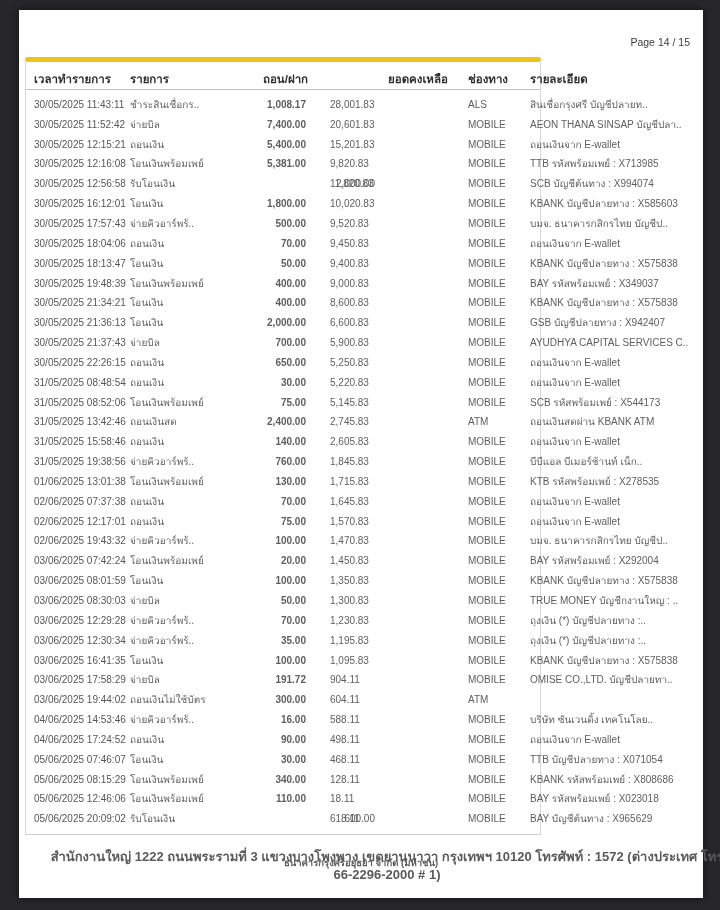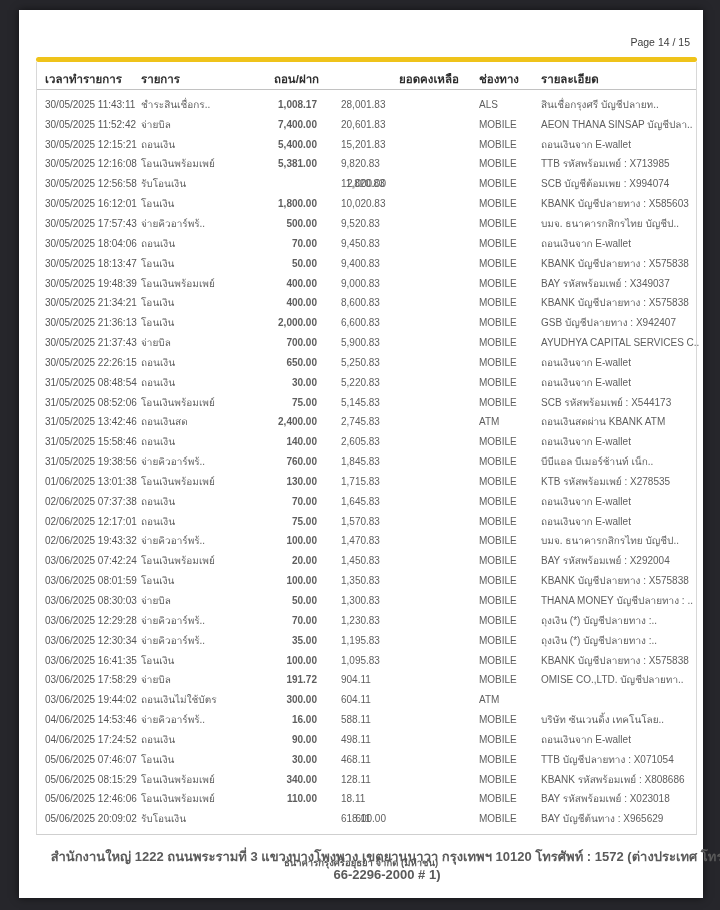--- a/index.html
+++ b/index.html
@@ -14,21 +14,21 @@
     position:absolute; left:19px; top:10px;
     width:684px; height:888px;
     background:#ffffff;
     box-shadow:0 0 8px rgba(0,0,0,0.55);
   }
   .page-number {
     position:absolute; top:26px; right:13px;
     font-size:10.5px; color:#3c3c3c;
   }
   .stmt-table {
-    position:absolute; left:17px; top:47px; width:661px;
+    position:absolute; left:6px; top:47px; width:516px;
   }
   .accent-bar {
     height:5px; border-radius:2.5px; background:#EFC31A;
   }
   .table-box {
     border-left:1px solid #d8d8d8;
     border-right:1px solid #d8d8d8;
     border-bottom:1px solid #cfcfcf;
   }
   .thead {
@@ -118,21 +118,21 @@
             <div class="cell ch">MOBILE</div>
             <div class="cell det">TTB รหัสพร้อมเพย์ : X713985</div>
           </div>
           <div class="row">
             <div class="cell time">30/05/2025 12:56:58</div>
             <div class="cell desc">รับโอนเงิน</div>
             <div class="cell out"></div>
             <div class="cell dep">2,000.00</div>
             <div class="cell bal">11,820.83</div>
             <div class="cell ch">MOBILE</div>
-            <div class="cell det">SCB บัญชีต้อมเพย : X994074</div>
+            <div class="cell det">SCB บัญชีต้นทาง : X994074</div>
           </div>
           <div class="row">
             <div class="cell time">30/05/2025 16:12:01</div>
             <div class="cell desc">โอนเงิน</div>
             <div class="cell out">1,800.00</div>
             <div class="cell dep"></div>
             <div class="cell bal">10,020.83</div>
             <div class="cell ch">MOBILE</div>
             <div class="cell det">KBANK บัญชีปลายทาง : X585603</div>
           </div>
@@ -307,21 +307,21 @@
             <div class="cell ch">MOBILE</div>
             <div class="cell det">KBANK บัญชีปลายทาง : X575838</div>
           </div>
           <div class="row">
             <div class="cell time">03/06/2025 08:30:03</div>
             <div class="cell desc">จ่ายบิล</div>
             <div class="cell out">50.00</div>
             <div class="cell dep"></div>
             <div class="cell bal">1,300.83</div>
             <div class="cell ch">MOBILE</div>
-            <div class="cell det">THANA MONEY บัญชีปลายทาง : ..</div>
+            <div class="cell det">TRUE MONEY บัญชีกงานใหญ : ..</div>
           </div>
           <div class="row">
             <div class="cell time">03/06/2025 12:29:28</div>
             <div class="cell desc">จ่ายคิวอาร์พร้..</div>
             <div class="cell out">70.00</div>
             <div class="cell dep"></div>
             <div class="cell bal">1,230.83</div>
             <div class="cell ch">MOBILE</div>
             <div class="cell det">ถุงเงิน (*) บัญชีปลายทาง :..</div>
           </div>

